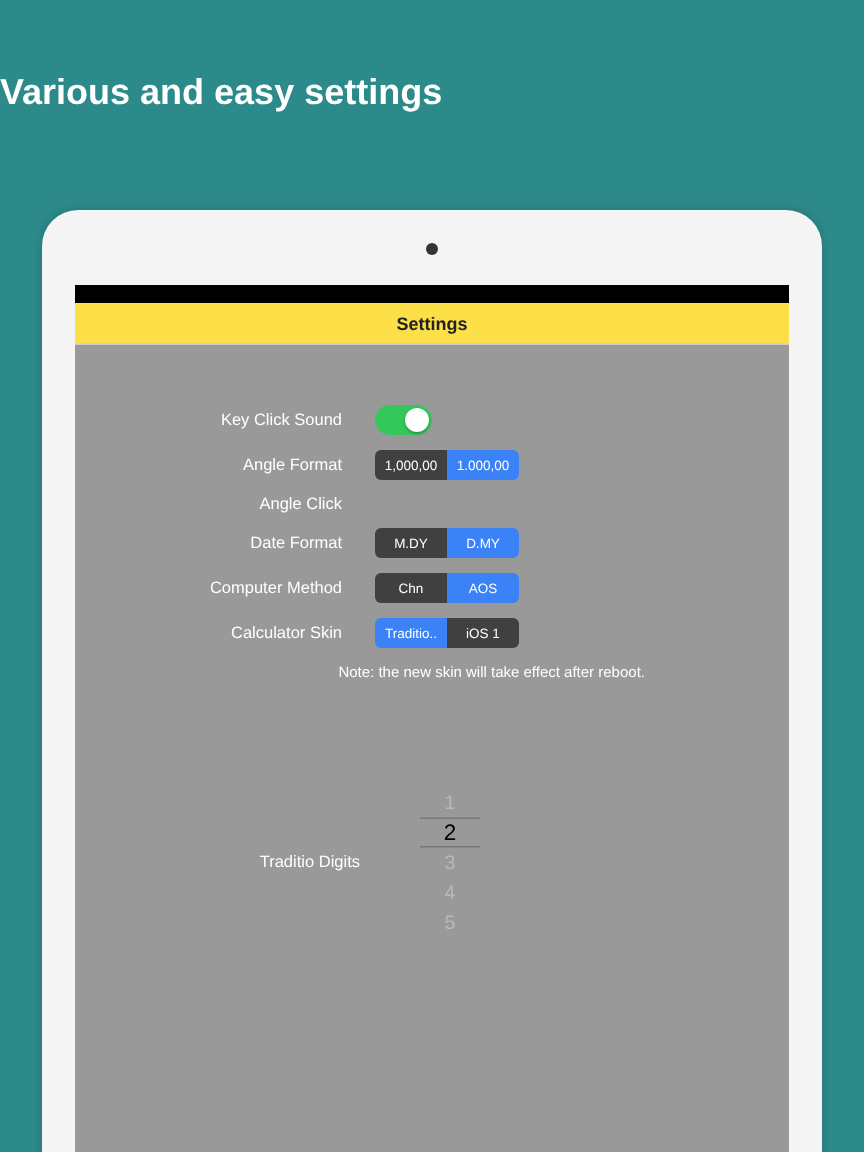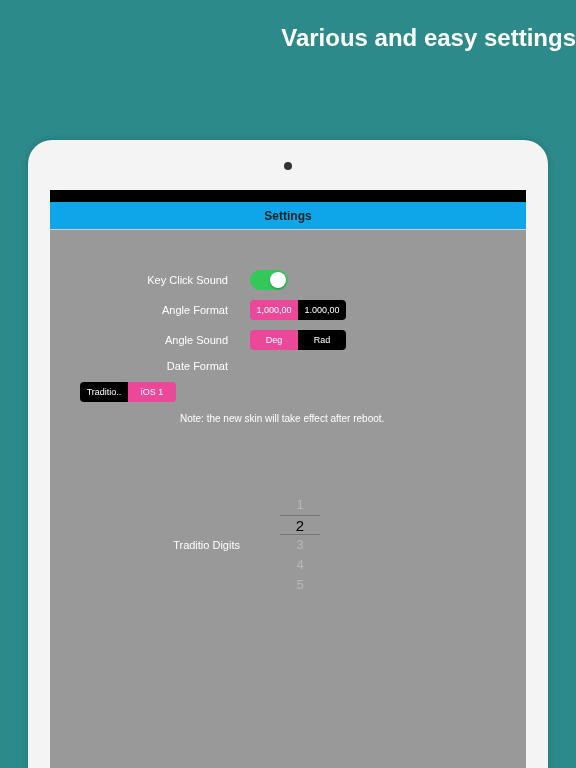--- a/index.html
+++ b/index.html
@@ -1,40 +1,40 @@
 <!DOCTYPE html>
 <html><head>
 <meta charset="utf-8">
 <style>
   * { margin: 0; padding: 0; box-sizing: border-box; font-family: -apple-system, Helvetica, Arial, sans-serif; }
   body { width: 576px; height: 768px; background: #2d8a8a; overflow: hidden; position: relative; }
-  .banner { text-align: right; color: #fff; font-size: 24px; font-weight: 600; padding: 24px 0 30px; }
+  .banner { text-align: left; color: #fff; font-size: 24px; font-weight: 600; padding: 48px 0 30px; }
   .tablet-frame {
     position: absolute; left: 50%; transform: translateX(-50%);
     top: 140px; width: 520px; height: 690px; background: #f4f4f4;
     border-radius: 24px 24px 0 0; box-shadow: 0 0 6px rgba(0,0,0,.2);
     overflow: hidden;
   }
   .camera { position: absolute; top: 22px; left: 50%; transform: translateX(-50%);
     width: 8px; height: 8px; border-radius: 50%; background: #333; }
   .screen { position: absolute; top: 50px; left: 22px; right: 22px; bottom: 0;
     background: #999; display: flex; flex-direction: column; }
   .status-bar { height: 12px; background: #000; }
-  .nav-bar { height: 28px; background: #0ea5e9; border-bottom: 1px solid #ccc;
+  .nav-bar { height: 28px; background: #fde047; border-bottom: 1px solid #ccc;
     display: flex; align-items: center; justify-content: center; font-size: 12px; font-weight: 600; color: #222; }
   .content { flex: 1; background: #999; padding: 40px 30px 0; color: #fff; font-size: 11px; }
   .row { display: flex; align-items: center; margin-bottom: 10px; }
   .row-label { flex: 0 0 170px; text-align: right; padding-right: 22px; font-size: 11px; color: #fff; }
   .seg { display: flex; border-radius: 4px; overflow: hidden; height: 20px; font-size: 9px; }
   .seg button { border: none; width: 48px; font-size: 9px; color: #fff; cursor: pointer; padding: 0; }
-  .seg .sel { background: #ec4899; }
-  .seg .unsel { background: #000000; }
+  .seg .sel { background: #404040; }
+  .seg .unsel { background: #3b82f6; }
   .toggle { width: 38px; height: 20px; background: #34c759; border-radius: 10px; position: relative; }
   .toggle::after { content: ""; position: absolute; right: 2px; top: 2px; width: 16px; height: 16px; background: #fff; border-radius: 50%; box-shadow: 0 1px 2px rgba(0,0,0,.3); }
-  .note { font-size: 10px; color: #fff; margin: 6px 0 0 100px; max-width: 250px; line-height: 1.3; }
+  .note { font-size: 10px; color: #fff; margin: 6px 0 0 100px; max-width: 250px; line-height: 1.3; text-align: right; }
   .picker-row { display: flex; align-items: center; margin-top: 70px; }
   .picker-row .row-label { flex: 0 0 200px; padding-right: 40px; }
   .picker { width: 40px; height: 100px; display: flex; flex-direction: column; align-items: center; justify-content: center; position: relative; }
   .picker .pv { height: 20px; line-height: 20px; font-size: 13px; color: #b8b8b8; text-align: center; width: 100%; }
   .picker .pv.cur { color: #000; font-size: 15px; font-weight: 400; border-top: 1px solid #777; border-bottom: 1px solid #777; }
 </style>
 </head>
 <body>
 
 <div class="banner">Various and easy settings</div>
@@ -54,33 +54,41 @@
 
       <div class="row">
         <div class="row-label">Angle Format</div>
         <div class="seg">
           <button class="sel">1,000,00</button>
           <button class="unsel">1.000,00</button>
         </div>
       </div>
 
       <div class="row">
-        <div class="row-label">Angle Sound</div>
+        <div class="row-label">Angle Click</div>
+      </div>
+
+      <div class="row">
+        <div class="row-label">Date Format</div>
         <div class="seg">
-          <button class="sel">Deg</button>
-          <button class="unsel">Rad</button>
+          <button class="sel">M.DY</button>
+          <button class="unsel">D.MY</button>
         </div>
       </div>
 
       <div class="row">
-        <div class="row-label">Date Format</div>
+        <div class="row-label">Computer Method</div>
+        <div class="seg">
+          <button class="sel">Chn</button>
+          <button class="unsel">AOS</button>
+        </div>
       </div>
 
-
       <div class="row">
+        <div class="row-label" style="padding-left:20px">Calculator Skin</div>
         <div class="seg">
           <button class="unsel">Traditio..</button>
           <button class="sel">iOS 1</button>
         </div>
       </div>
 
       <div class="note">Note:  the new skin will take effect after reboot.</div>
 
       <div class="picker-row">
         <div class="row-label">Traditio Digits</div>

